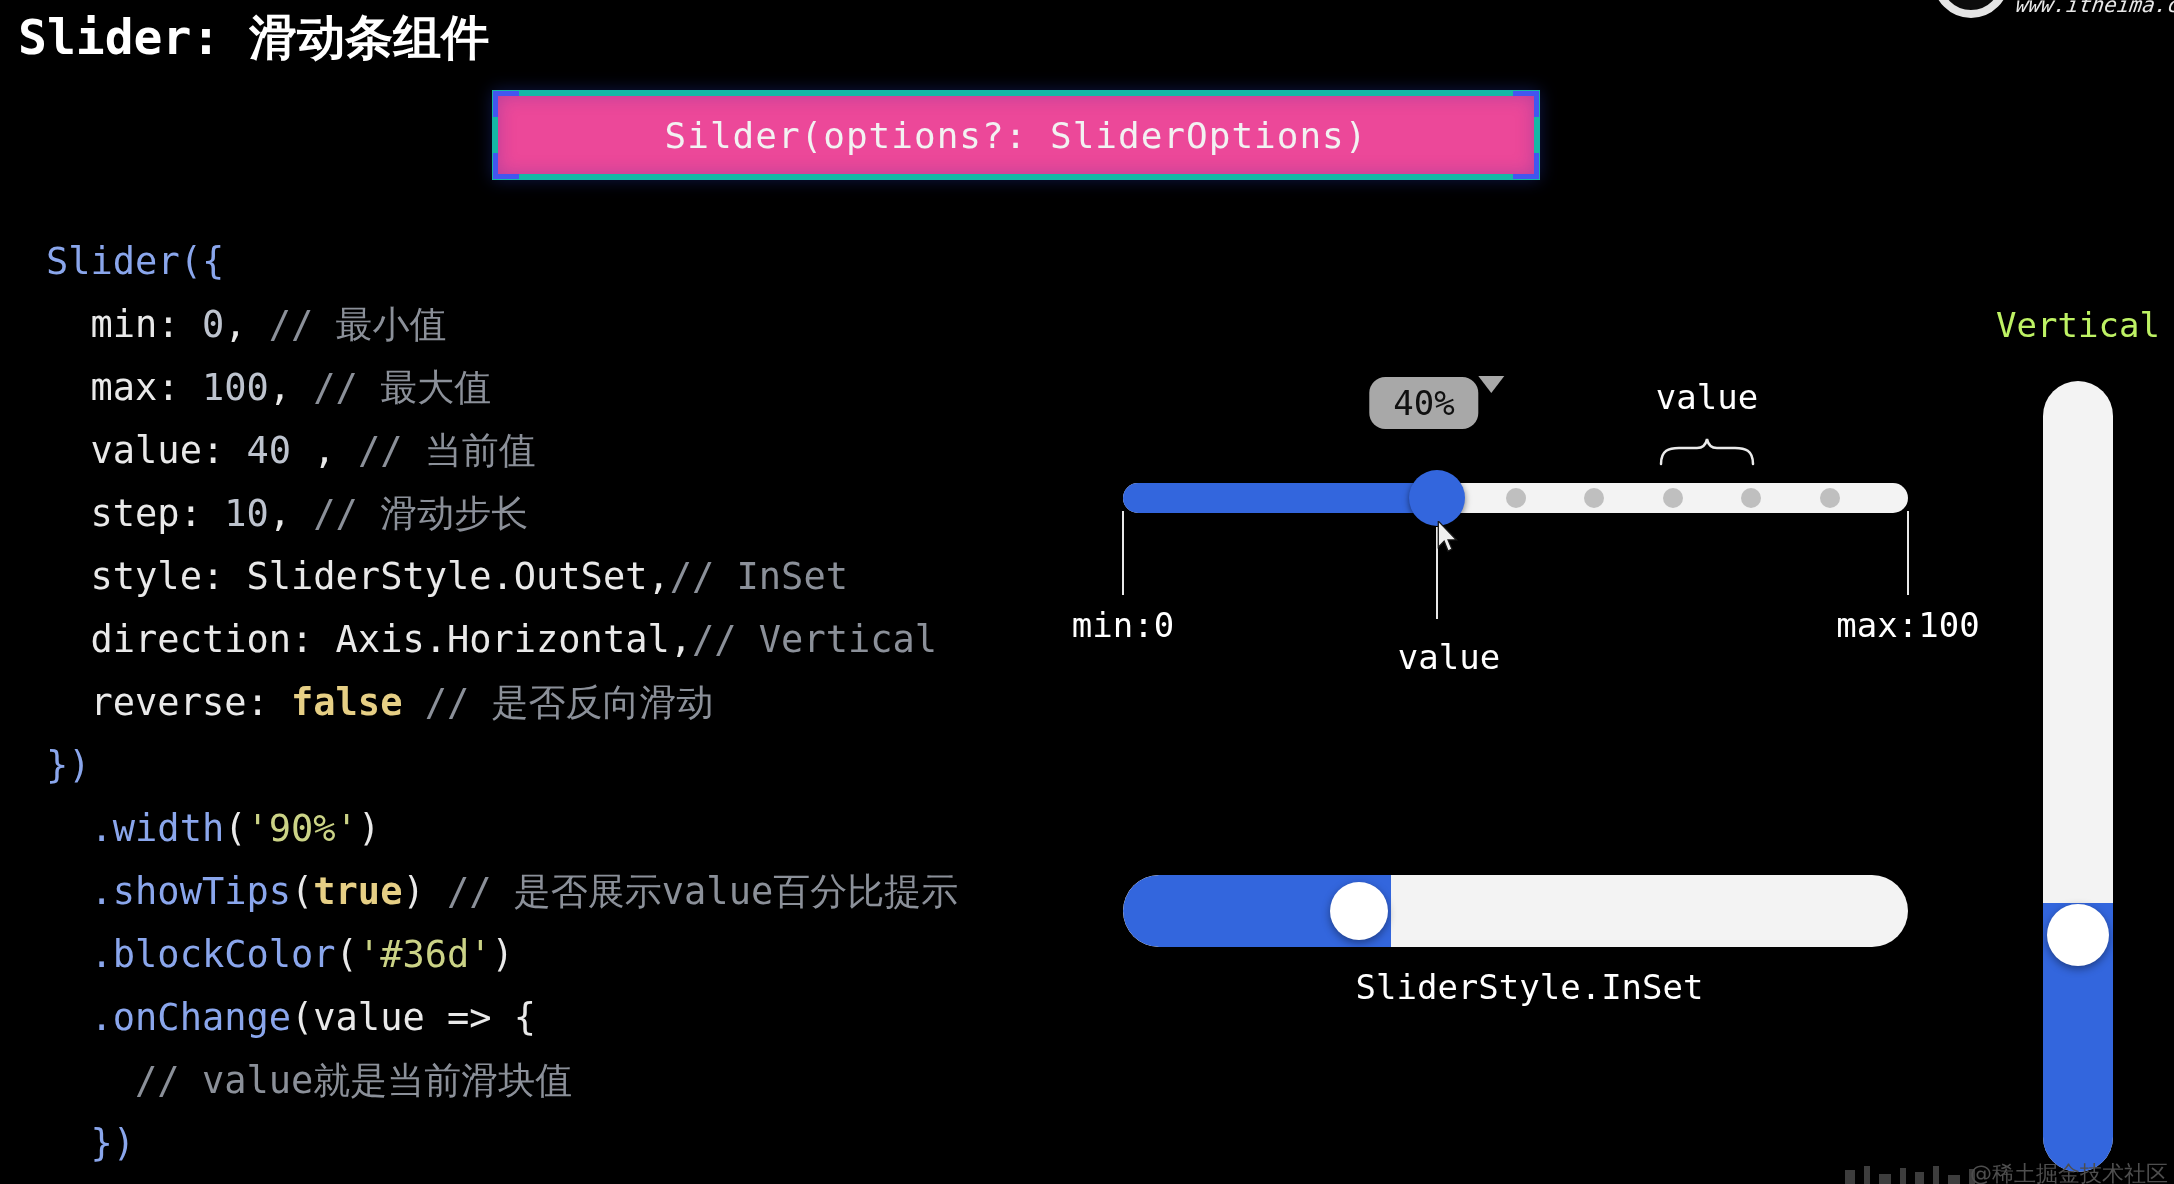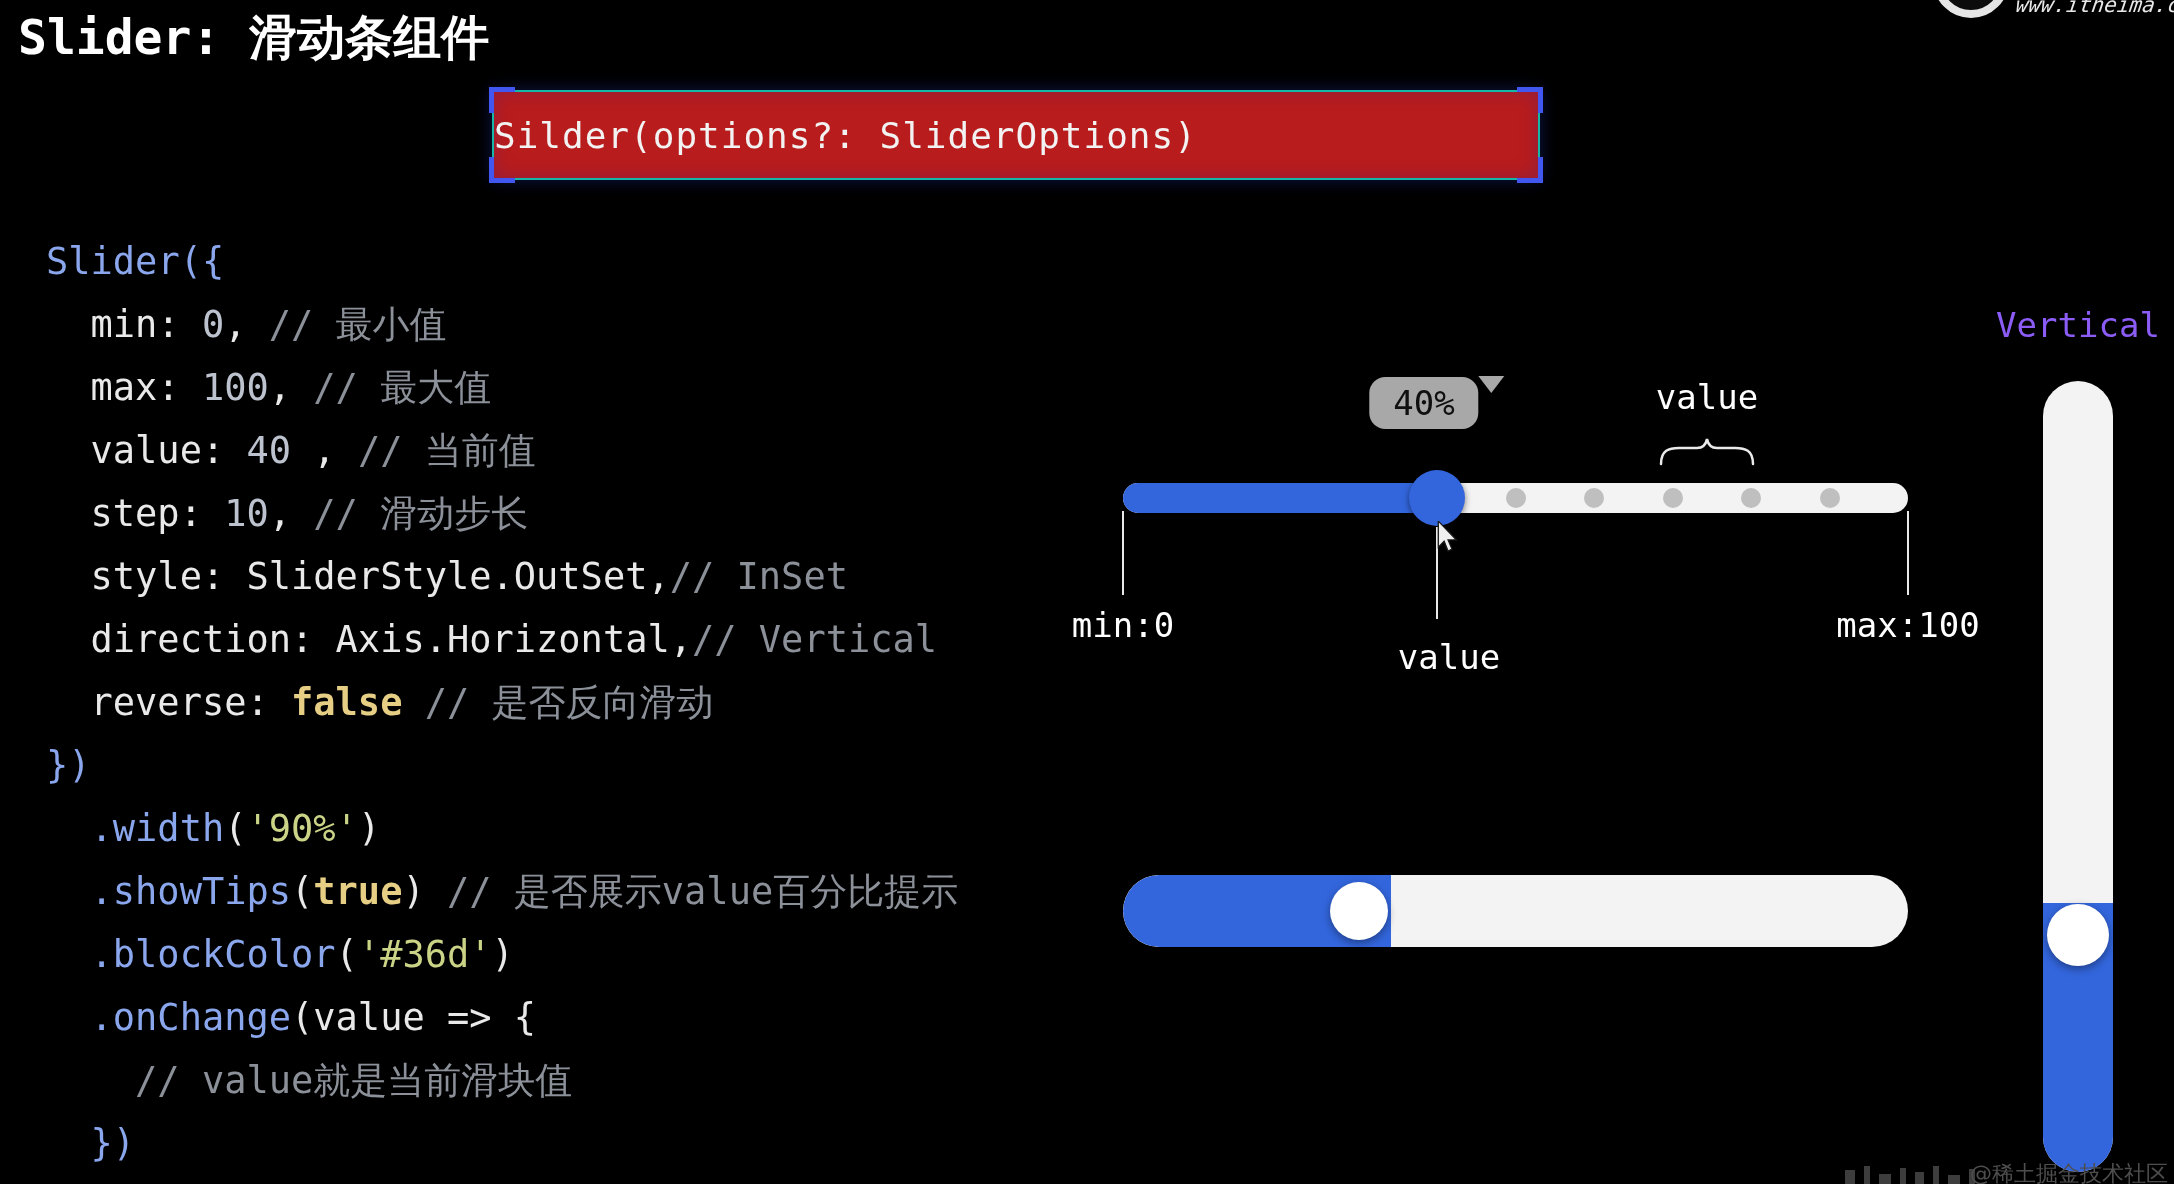--- a/index.html
+++ b/index.html
@@ -3,23 +3,23 @@
 <meta charset="utf-8">
 <style>
   *{margin:0;padding:0;box-sizing:border-box}
   html,body{width:2174px;height:1184px;background:#000;overflow:hidden}
   body{position:relative;color:#fff;font-family:"DejaVu Sans Mono","DejaVu Sans",monospace}
 
   
   .page-title{position:absolute;left:18px;top:6px;font-size:48px;font-weight:bold;color:#ffffff;white-space:nowrap}
 
   
-  .sig-box{position:absolute;left:492px;top:90px;width:1048px;height:90px;background:#b91c1c;
-           border:2px solid #14b8a6;box-shadow:0 0 16px rgba(50,80,255,.28), inset 0 0 18px rgba(25,40,160,.25);
-           display:flex;align-items:center;justify-content:flex-start}
+  .sig-box{position:absolute;left:492px;top:90px;width:1048px;height:90px;background:#ec4899;
+           border:6px solid #14b8a6;box-shadow:0 0 16px rgba(50,80,255,.28), inset 0 0 18px rgba(25,40,160,.25);
+           display:flex;align-items:center;justify-content:center}
   .sig-text{font-size:36px;color:#f2f2f2;letter-spacing:1px;white-space:nowrap}
   .corner{position:absolute;width:26px;height:26px}
   .corner.tl{left:-5px;top:-5px;border-left:5px solid #4256f0;border-top:5px solid #4256f0}
   .corner.tr{right:-5px;top:-5px;border-right:5px solid #4256f0;border-top:5px solid #4256f0}
   .corner.bl{left:-5px;bottom:-5px;border-left:5px solid #4256f0;border-bottom:5px solid #4256f0}
   .corner.br{right:-5px;bottom:-5px;border-right:5px solid #4256f0;border-bottom:5px solid #4256f0}
 
   
   .code{position:absolute;left:46px;top:230px;font-size:37px;line-height:63px;white-space:pre}
   .code-line{height:63px}
@@ -56,21 +56,21 @@
   
   .inset{position:absolute;left:1123px;top:875px;width:785px}
   .i-track{position:relative;width:785px;height:72px;border-radius:36px;background:var(--track-white,#f3f3f3);overflow:hidden}
   .i-fill{position:absolute;left:0;top:0;height:100%;border-radius:36px 0 0 36px;background:var(--accent-blue,#3366dd)}
   .i-handle{position:absolute;top:50%;transform:translateY(-50%);width:58px;height:58px;border-radius:50%;background:#fff;
             box-shadow:0 3px 8px rgba(0,0,0,.4)}
   .i-label{margin-top:20px;text-align:center;font-size:34px;color:#fff;padding-left:28px;white-space:nowrap}
 
   
   .vert{position:absolute;left:2043px;top:381px;width:70px;height:791px}
-  .v-label{position:absolute;top:-76px;left:50%;transform:translateX(-50%);font-size:34px;color:#8b5cf6;white-space:nowrap}
+  .v-label{position:absolute;top:-76px;left:50%;transform:translateX(-50%);font-size:34px;color:#bef264;white-space:nowrap}
   .v-track{position:absolute;left:0;top:0;right:0;bottom:0;border-radius:35px;background:var(--track-white,#f3f3f3);overflow:hidden}
   .v-fill{position:absolute;left:0;bottom:0;width:100%;background:var(--accent-blue,#3366dd)}
   .v-handle{position:absolute;left:4px;width:62px;height:62px;border-radius:50%;background:#fff;box-shadow:0 3px 8px rgba(0,0,0,.4)}
 
   
   .logo-ring{position:absolute;left:1933px;top:-58px;width:76px;height:76px;border-radius:50%;border:8px solid #e5e5e5;background:#0c0c0c}
   .logo-text{position:absolute;left:2016px;top:-7px;font-size:21px;font-style:italic;color:#e8e8e8;white-space:nowrap;transform:skewX(-8deg)}
   .wm-bars{position:absolute;left:1845px;bottom:0;display:flex;align-items:flex-end;gap:9px}
   .wm-bars div{width:6px;background:#3d3d3d}
   .wm-bars div:nth-child(1){height:14px;width:10px}
@@ -127,20 +127,21 @@
   <svg class="cursor-icon" width="26" height="34" viewBox="0 0 20 26">
     <polygon points="1,0 1,20 5.5,15.5 8.5,23 11.5,21.5 8.5,14.5 15,14.5" fill="#efefef" stroke="#1a1a1a" stroke-width="1"></polygon>
   </svg>
 </div>
 
 <div class="inset">
   <div class="i-track">
     <div class="i-fill" style="width: calc(30% + 32px);"></div>
     <div class="i-handle" style="left: calc(30% - 29px);"></div>
   </div>
+  <div class="i-label">SliderStyle.InSet</div>
 </div>
 
 <div class="vert">
   <div class="v-label">Vertical</div>
   <div class="v-track">
     <div class="v-fill" style="height: calc(30% + 32px);"></div>
     <div class="v-handle" style="top: calc(70% - 31px);"></div>
   </div>
 </div>
 

